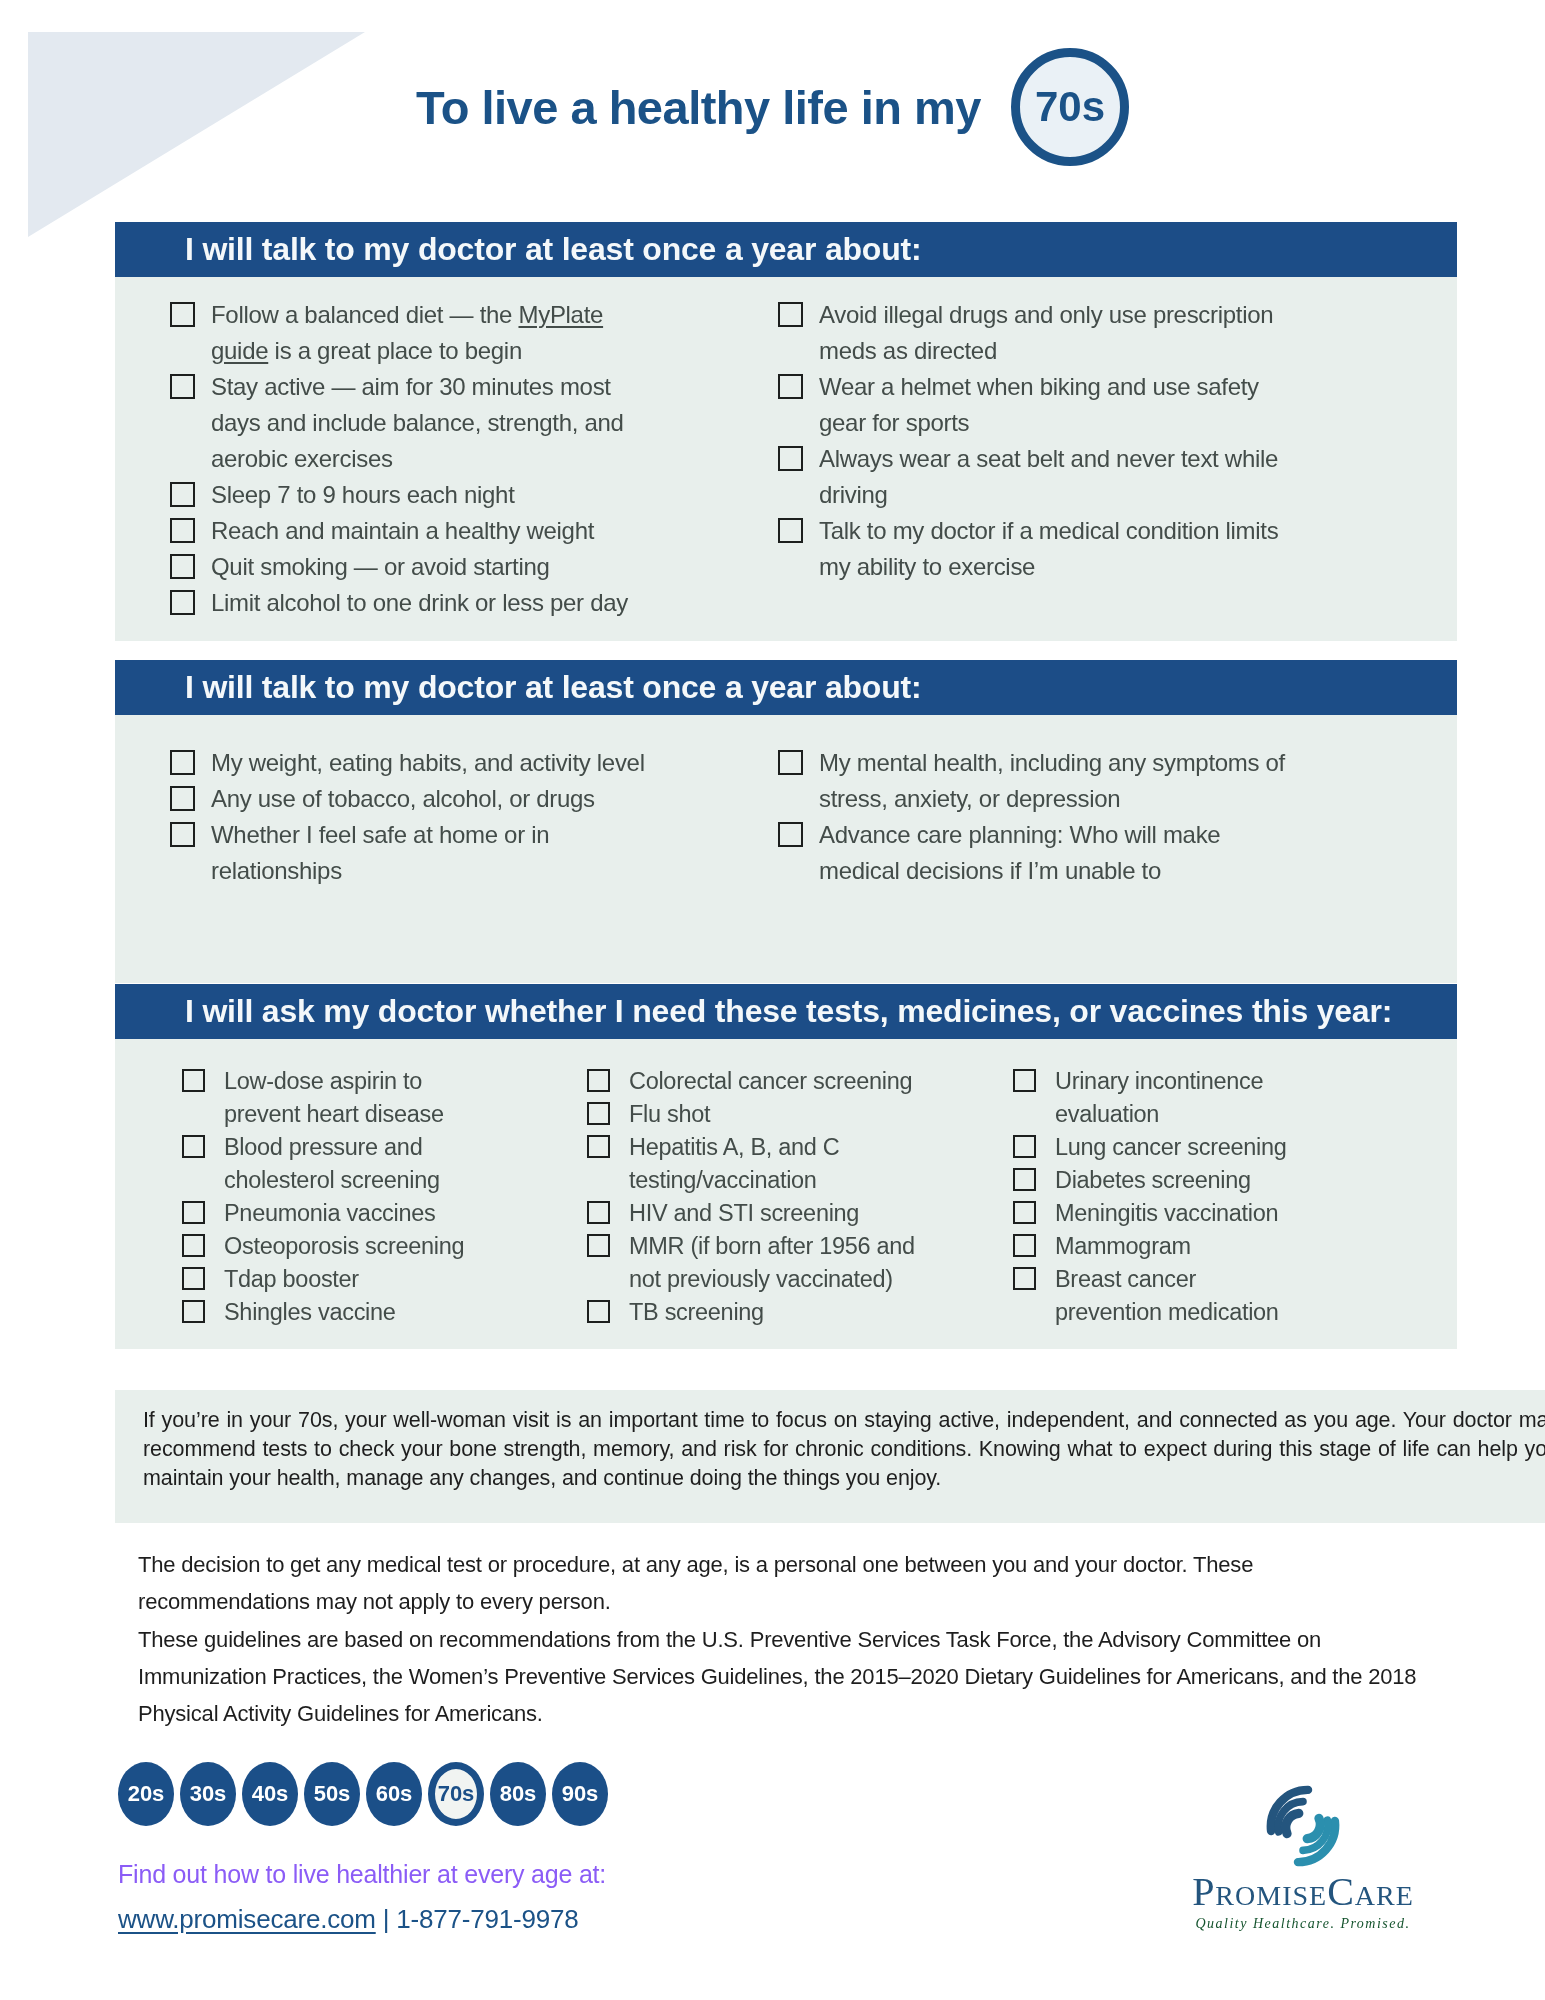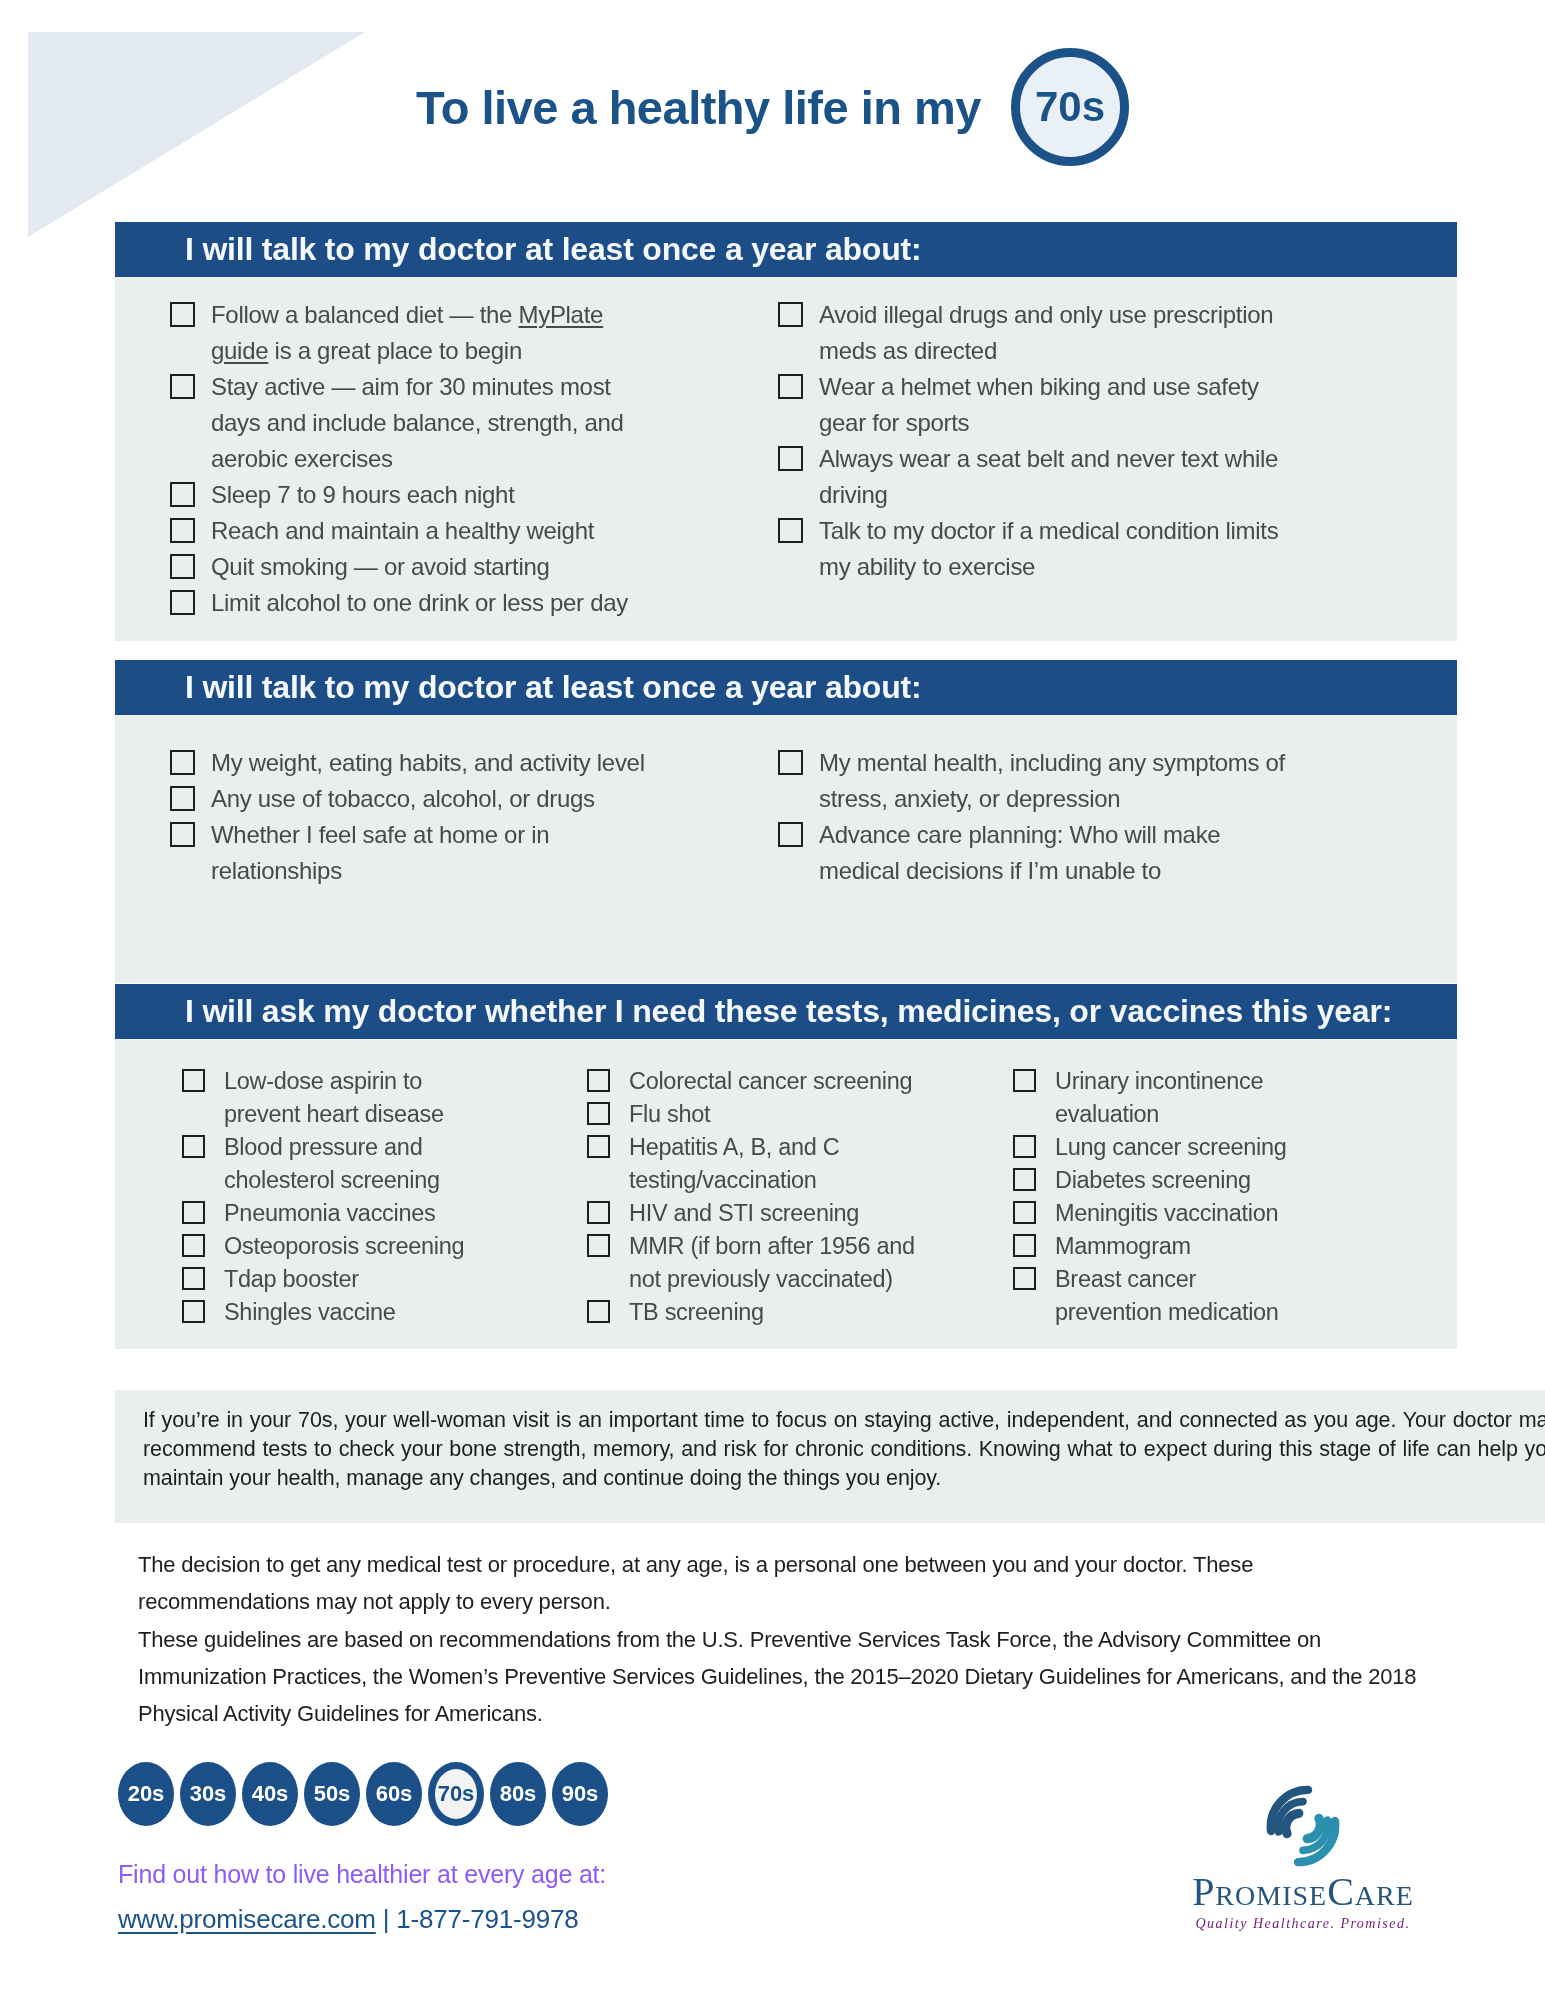--- a/index.html
+++ b/index.html
@@ -92,21 +92,21 @@
   
   .logo { position:absolute; left:1145px; top:1784px; width:316px; text-align:center; }
   .logo-icon { display:block; margin:0 auto; }
   .logo-word {
     margin-top:4px; font-family:"Liberation Serif","DejaVu Serif",serif;
     font-variant:small-caps; font-size:40px; color:#24557e; letter-spacing:1px;
     line-height:1;
   }
   .logo-tagline {
     margin-top:4px; font-family:"Liberation Serif","DejaVu Serif",serif;
-    font-style:italic; font-size:14px; color:#701a75; letter-spacing:1.5px;
+    font-style:italic; font-size:14px; color:#14532d; letter-spacing:1.5px;
   }
 </style>
 </head>
 <body>
 
 <div class="page">
 
   <div class="corner-triangle"></div>
 
   <div class="title-row">

